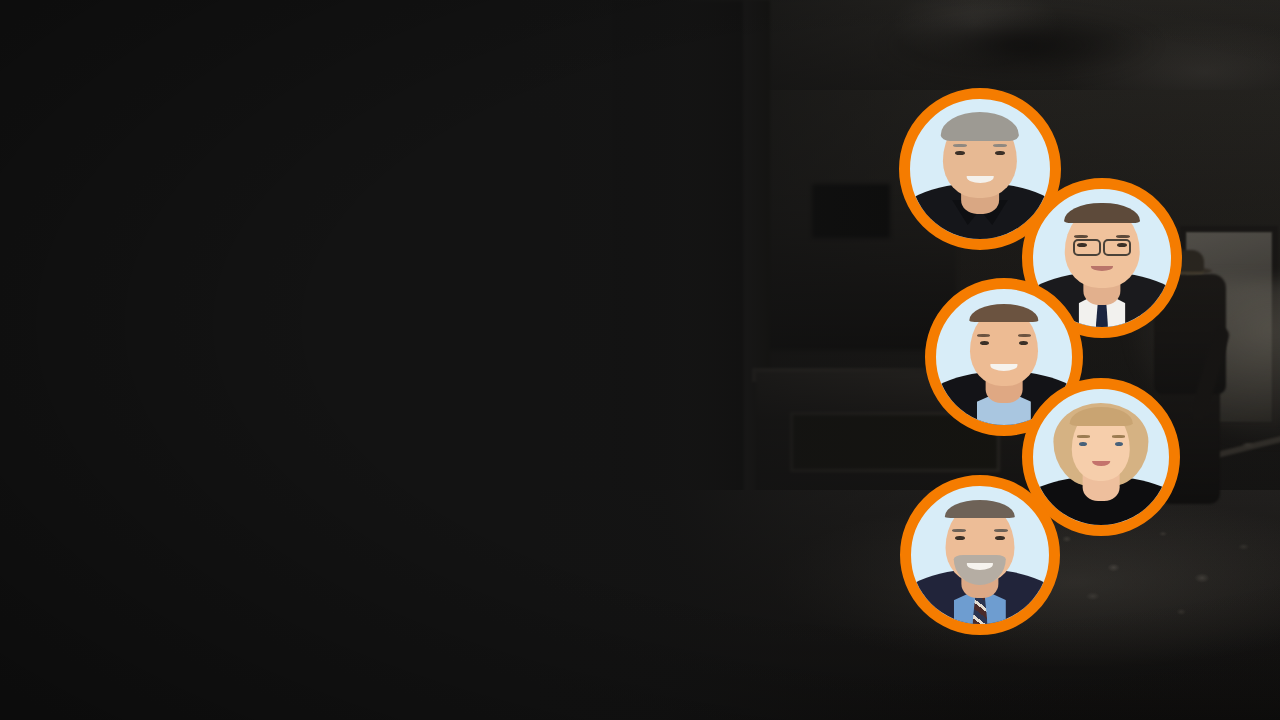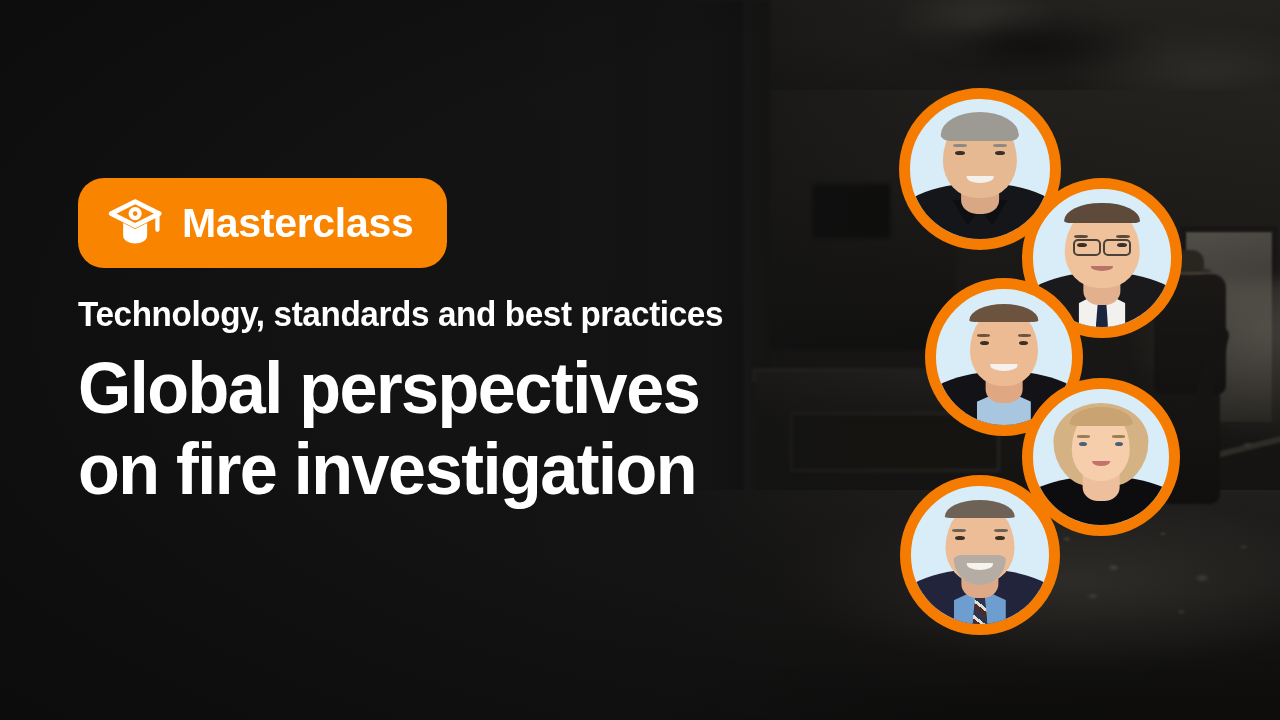--- a/index.html
+++ b/index.html
@@ -371,43 +371,20 @@
       <div class="ff-body"></div>
       <div class="ff-arm"></div>
       <div class="ff-brim"></div>
       <div class="ff-helmet"></div>
     </div>
 
     <div class="bg-scrim"></div>
     <div class="bg-vignette"></div>
   </div>
 
-  <div class="content">
-
-    <div class="badge">
-      <svg class="badge-icon" viewBox="0 0 64 56" aria-hidden="true">
-
-        <path d="M31 3 L59 17 L31 31 L3 17 Z" fill="none" stroke="#FFFFFF" stroke-width="5.5" stroke-linejoin="round"></path>
-
-        <circle cx="31" cy="17" r="5.2" fill="none" stroke="#FFFFFF" stroke-width="5"></circle>
-
-        <path d="M57 18 L57 36" fill="none" stroke="#FFFFFF" stroke-width="5" stroke-linecap="round"></path>
-
-        <path d="M17 28 L17 43 a14 9 0 0 0 28 0 L45 28 L31 35 Z" fill="#FFFFFF"></path>
-      </svg>
-      <span class="badge-label">Masterclass</span>
-    </div>
-
-    <div class="kicker">Technology, standards and best practices</div>
-
-    <div class="headline">
-      <span class="headline-line">Global perspectives</span>
-      <span class="headline-line">on fire investigation</span>
-    </div>
-  </div>
 
   <div class="avatars">
 
     <div class="avatar" style="left:899px; top:88px; width:162px; height:162px;">
       <div class="avatar-photo">
         <div class="p-shoulders" style="background:#15161a;"></div>
         <div class="p-collar" style="background:#0e0f12; clip-path:polygon(0 0,100% 0,72% 60%,50% 24%,28% 60%);"></div>
         <div class="p-neck" style="top:58%; background:#d9a783;"></div>
         <div class="p-head" style="top:11%; width:53%; height:60%; background:#e7b993;"></div>
         <div class="p-hair" style="top:9%; width:56%; height:21%; background:#9d9a93; border-radius:50% 50% 12% 12% / 78% 78% 20% 20%;"></div>

